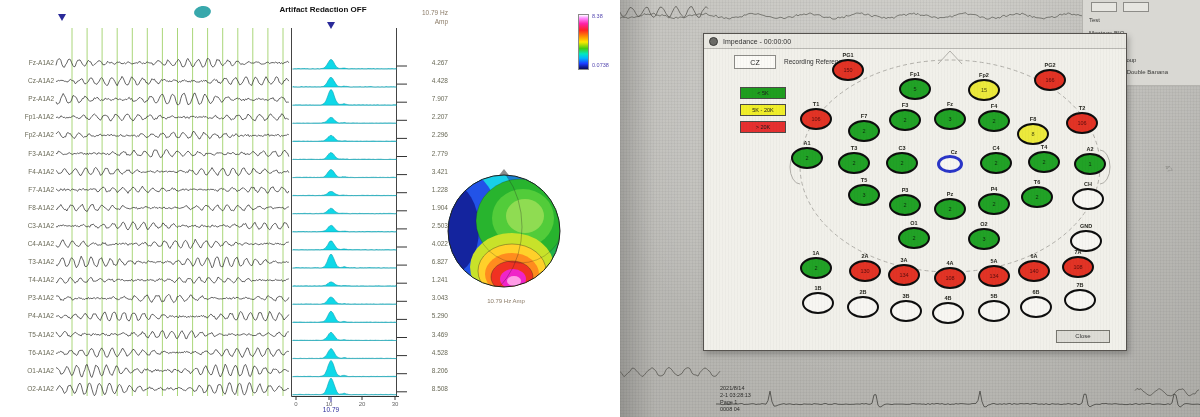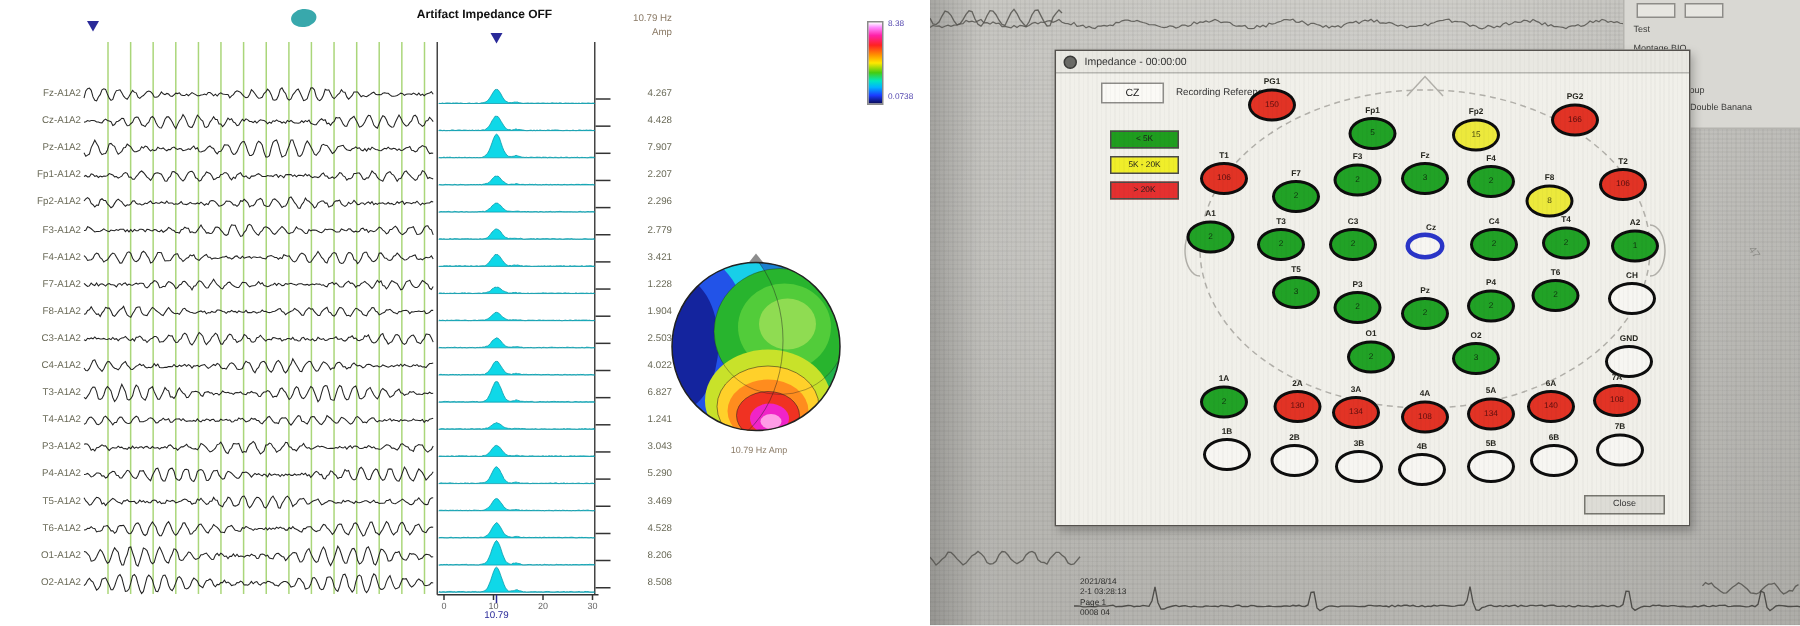--- a/index.html
+++ b/index.html
@@ -162,21 +162,21 @@
         <text x="362" y="406" text-anchor="middle" font-size="6" fill="#666" font-family="Liberation Sans, sans-serif">20</text>
         <line x1="395" y1="396.5" x2="395" y2="400" stroke="#333" stroke-width="1"></line>
         <text x="395" y="406" text-anchor="middle" font-size="6" fill="#666" font-family="Liberation Sans, sans-serif">30</text>
         <line x1="331" y1="396.5" x2="331" y2="402" stroke="#2a2a99" stroke-width="1"></line>
         <text x="331" y="412" text-anchor="middle" font-size="6.5" fill="#2a2a99" font-family="Liberation Sans, sans-serif">10.79</text>
         <polygon points="58,14 66,14 62,21" fill="#2a2a99"></polygon>
         <polygon points="327,22 335,22 331,29" fill="#2a2a99"></polygon>
       </svg>
 
     <div class="teal-blob"></div>
-    <div class="ar-title">Artifact Impedance OFF</div>
+    <div class="ar-title">Artifact Redaction OFF</div>
 
     <div class="freq-header" style="top:9px">10.79 Hz</div>
     <div class="freq-header" style="top:18px">Amp</div>
 
     <div id="chan-labels">
         <div class="chan-label" style="top: 59px;">Fz-A1A2</div>
         <div class="chan-label" style="top: 77.1px;">Cz-A1A2</div>
         <div class="chan-label" style="top: 95.2px;">Pz-A1A2</div>
         <div class="chan-label" style="top: 113.3px;">Fp1-A1A2</div>
         <div class="chan-label" style="top: 131.4px;">Fp2-A1A2</div>

